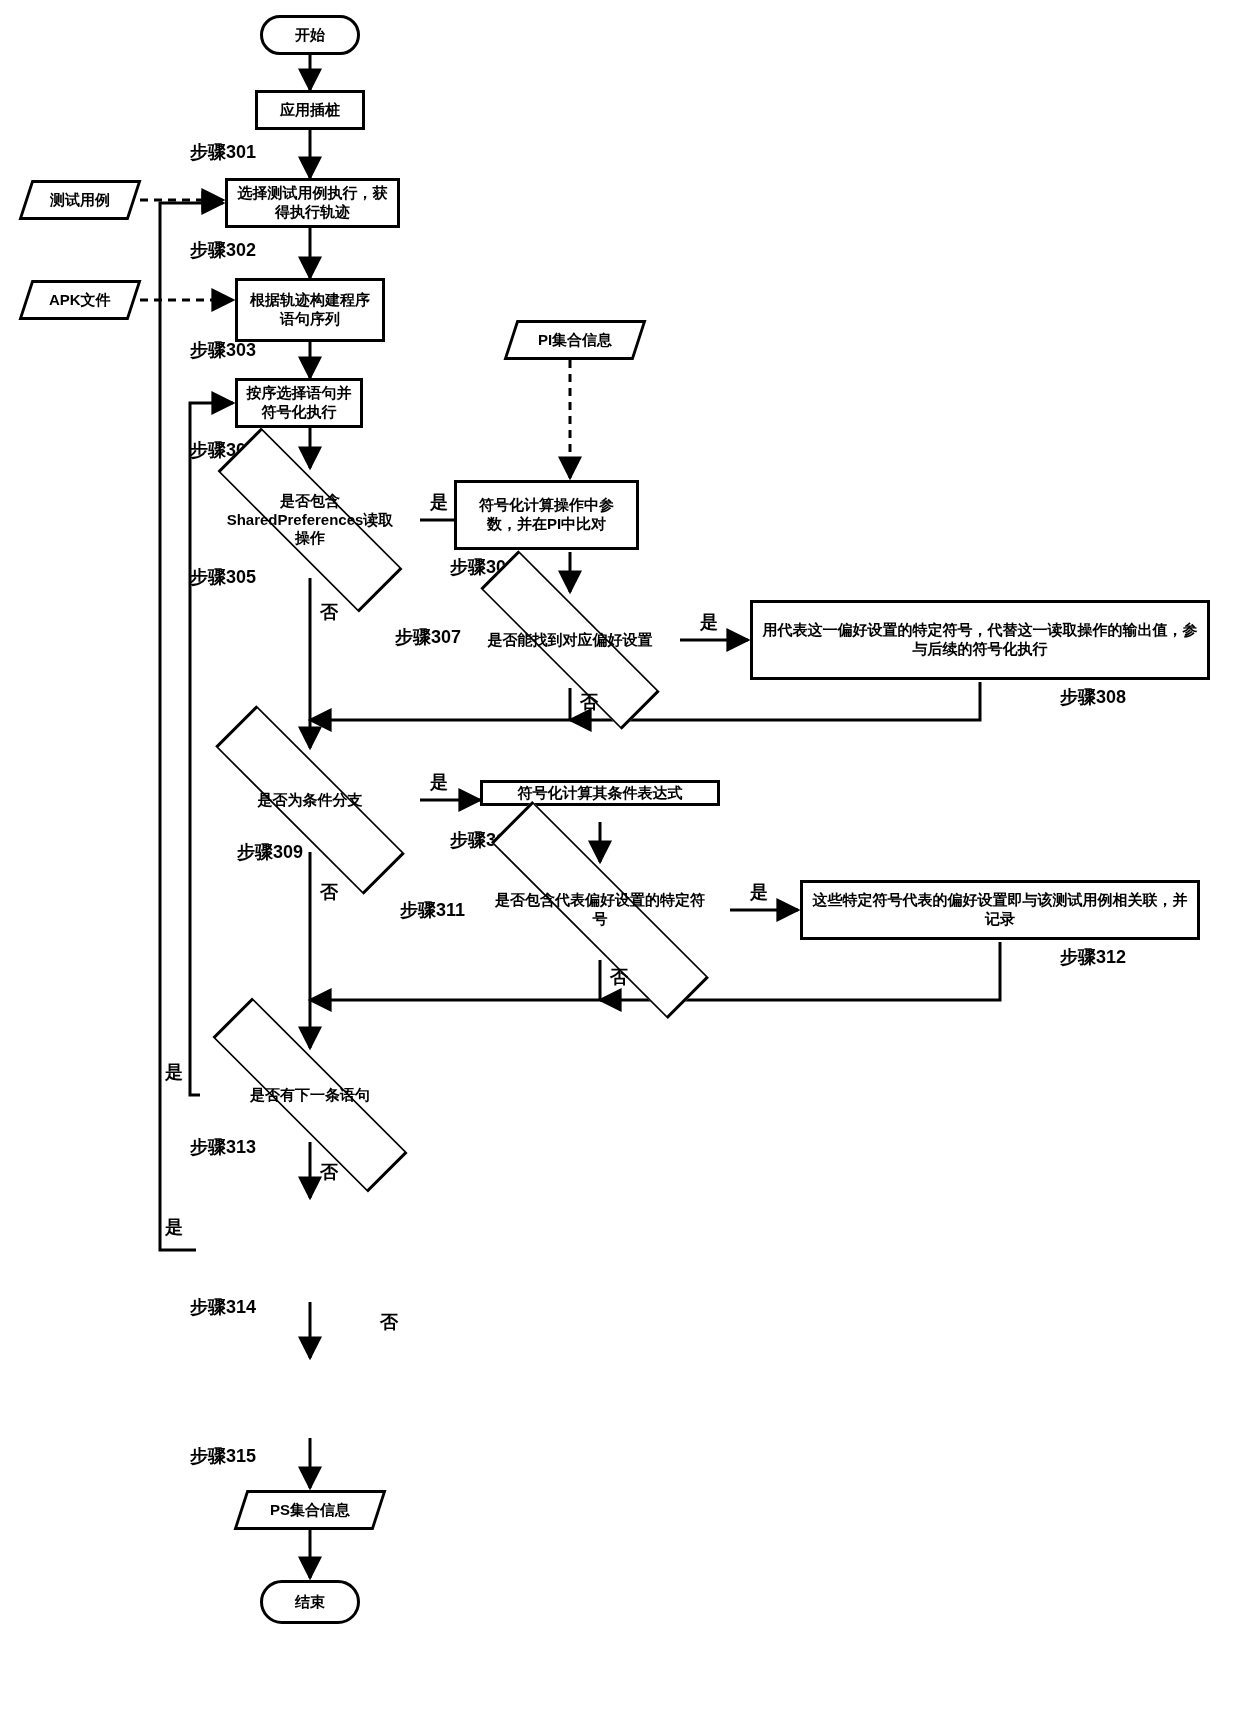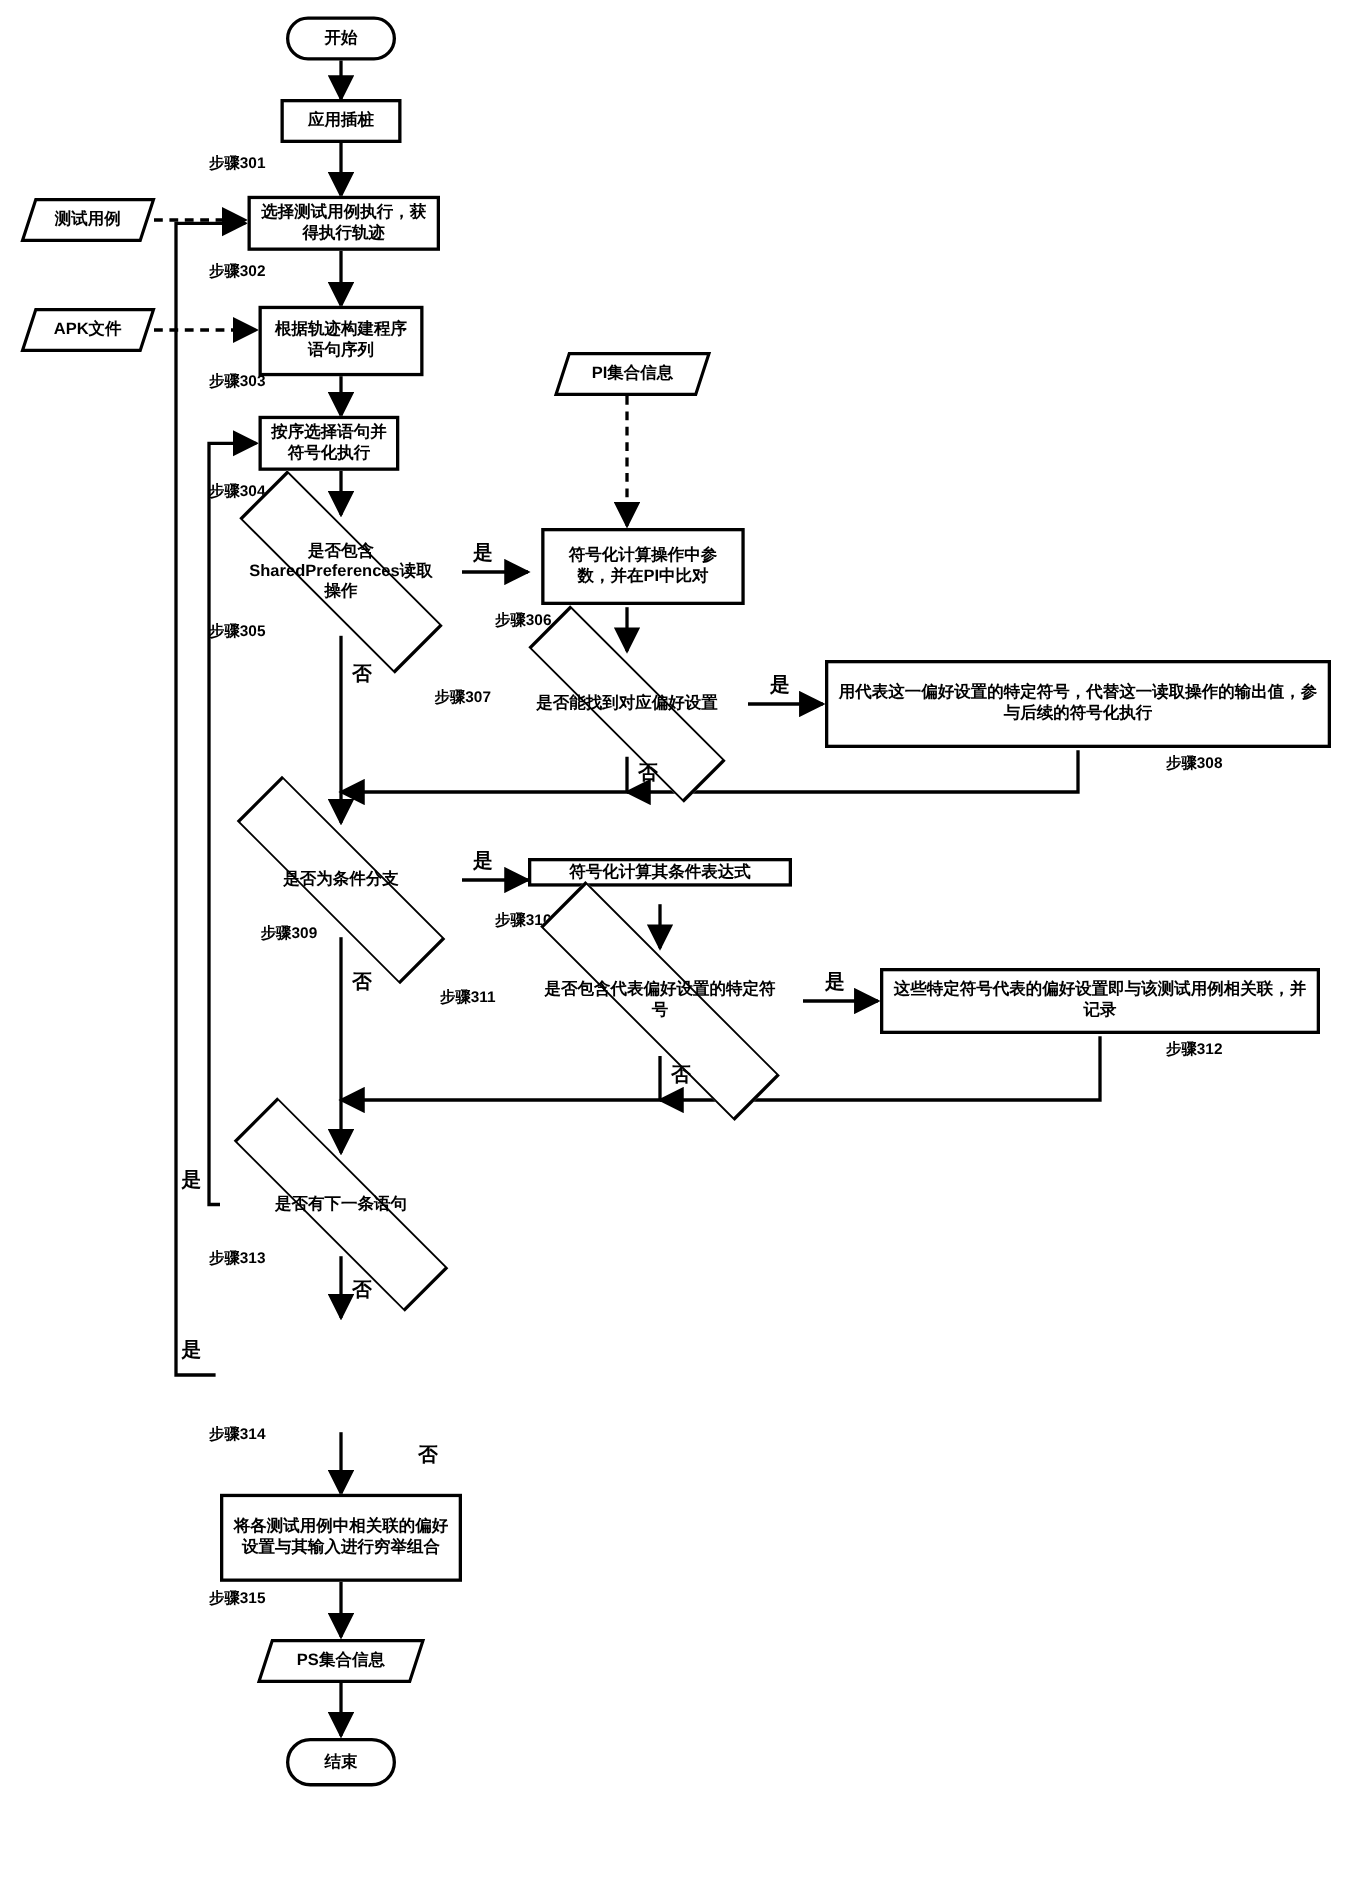--- a/index.html
+++ b/index.html
@@ -51,21 +51,21 @@
     position: relative;
     z-index: 2;
     text-align: center;
     font-weight: bold;
     line-height: 1.25;
     max-width: 85%;
   }
   .step-label {
     position: absolute;
     font-weight: bold;
-    font-size: 14px;
+    font-size: 18px;
   }
   .edge-label {
     position: absolute;
     font-weight: bold;
     font-size: 18px;
   }
   svg.arrows {
     position: absolute;
     inset: 0;
     width: 1240px;
@@ -165,21 +165,21 @@
   <div class="step-label" style="left:190px; top:438px;">步骤304</div>
 
   <div class="diamond-wrap" style="left:210px; top:465px; width:200px; height:110px;">
     <div class="diamond"></div>
     <div class="diamond-text">是否包含SharedPreferences读取操作</div>
   </div>
   <div class="step-label" style="left:190px; top:565px;">步骤305</div>
   <div class="edge-label" style="left:430px; top:490px;">是</div>
   <div class="edge-label" style="left:320px; top:600px;">否</div>
 
-  <div class="node process" style="left:492px; top:480px; width:185px; height:70px;">符号化计算操作中参数，并在PI中比对</div>
+  <div class="node process" style="left:454px; top:480px; width:185px; height:70px;">符号化计算操作中参数，并在PI中比对</div>
   <div class="step-label" style="left:450px; top:555px;">步骤306</div>
 
   <div class="diamond-wrap" style="left:470px; top:592px; width:200px; height:96px;">
     <div class="diamond"></div>
     <div class="diamond-text">是否能找到对应偏好设置</div>
   </div>
   <div class="step-label" style="left:395px; top:625px;">步骤307</div>
   <div class="edge-label" style="left:700px; top:610px;">是</div>
   <div class="edge-label" style="left:580px; top:690px;">否</div>
 
@@ -213,21 +213,20 @@
     <div class="diamond-text">是否有下一条语句</div>
   </div>
   <div class="step-label" style="left:190px; top:1135px;">步骤313</div>
   <div class="edge-label" style="left:165px; top:1060px;">是</div>
   <div class="edge-label" style="left:320px; top:1160px;">否</div>
 
   <div class="step-label" style="left:190px; top:1295px;">步骤314</div>
   <div class="edge-label" style="left:165px; top:1215px;">是</div>
   <div class="edge-label" style="left:380px; top:1310px;">否</div>
 
-  <div class="node process" style="left:200px; top:1358px; width:220px; height:80px;">将各测试用例中相关联的偏好设置与其输入进行穷举组合</div>
   <div class="step-label" style="left:190px; top:1444px;">步骤315</div>
 
   <div class="node io" style="left:240px; top:1490px; width:140px; height:40px;">
       <span>PS集合信息</span>
     </div>
 
   <div class="node terminator" style="left:260px; top:1580px; width:100px; height:44px;">结束</div>
 
 </div>
 

